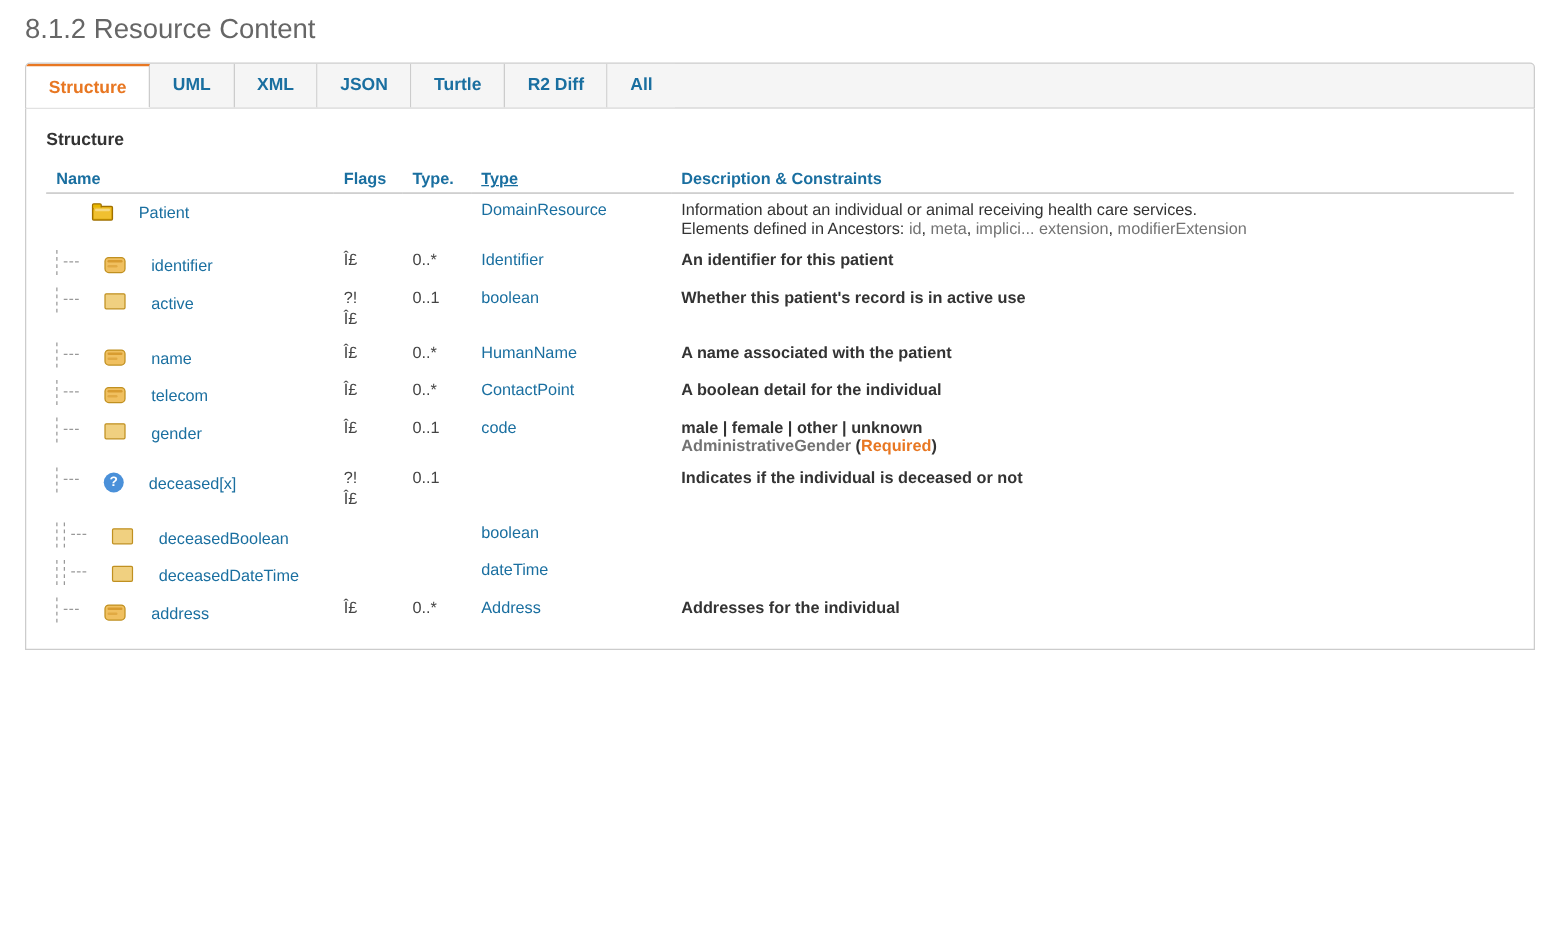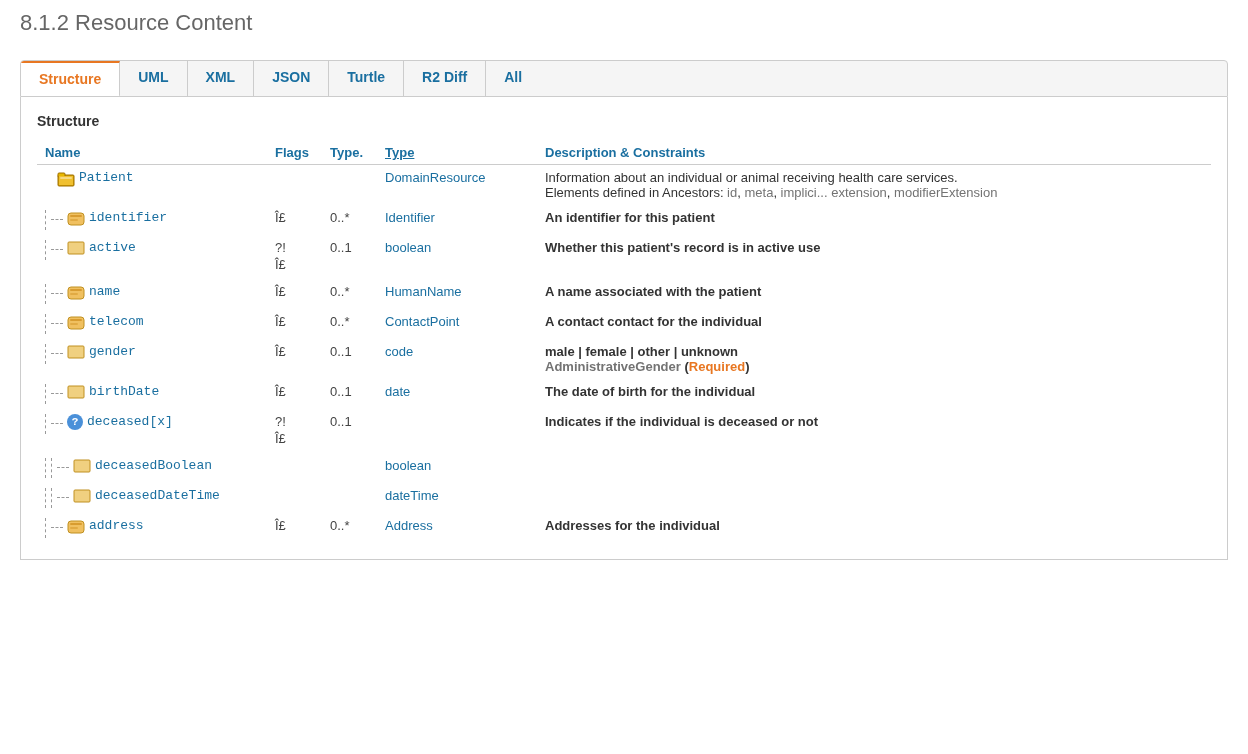--- a/index.html
+++ b/index.html
@@ -7,21 +7,21 @@
       font-family: Arial, Helvetica, sans-serif;
       font-size: 14px;
       background: #fff;
       color: #333;
       padding: 10px 20px;
     }
     h1 {
       font-size: 22px;
       font-weight: bold;
       color: #333;
-      margin-bottom: 24px;
+      margin-bottom: 14px;
     }
     h1 span {
       font-weight: normal;
       color: #666;
     }
 
     
     .tab-bar {
       display: flex;
       border: 1px solid #ccc;
@@ -91,23 +91,22 @@
     .name-col {
       width: 230px;
     }
     .flags-col { width: 55px; color: #444; }
     .card-col { width: 55px; color: #444; }
     .type-col { width: 160px; margin-left: 44px; }
     .desc-col { }
 
     .name-cell {
       display: flex;
-      align-items: flex-start;
-      gap: 4px;
-      font-family: Liberation Mono, monospace;
+      align-items: flex-end;
+      gap: 20px;
     }
     .name-link {
       color: #1a6fa0;
       text-decoration: none;
       cursor: pointer;
     }
     .type-link {
       color: #1a6fa0;
       text-decoration: none;
       cursor: pointer;
@@ -301,21 +300,21 @@
               </svg>
             </span>
             <a class="name-link">telecom</a>
           </div>
         </td>
         <td class="flags-col flags-text">Î£</td>
         <td class="card-col">0..*</td>
         <td class="type-col">
           <a class="type-link">ContactPoint</a>
         </td>
-        <td class="desc-col desc-text">A contact contact for the individual</td>
+        <td class="desc-col desc-text">A boolean detail for the individual</td>
       </tr>
 
       <tr>
         <td class="name-col">
           <div class="name-cell">
             <span style="display:inline-flex;align-items:flex-start;">
               <span style="display:inline-block;width:6px;border-left:1px dashed #999;height:20px;"></span>
               <span style="display:inline-block;width:12px;border-bottom:1px dashed #999;height:10px;border-left:none;margin-top:0;"></span>
             </span>
             <span class="icon">
@@ -331,42 +330,20 @@
         <td class="type-col">
           <a class="type-link">code</a>
         </td>
         <td class="desc-col desc-text">
           male | female | other | unknown<br>
           <a class="desc-inline-link">AdministrativeGender</a> 
           (<a class="required-link">Required</a>)
         </td>
       </tr>
 
-      <tr>
-        <td class="name-col">
-          <div class="name-cell">
-            <span style="display:inline-flex;align-items:flex-start;">
-              <span style="display:inline-block;width:6px;border-left:1px dashed #999;height:20px;"></span>
-              <span style="display:inline-block;width:12px;border-bottom:1px dashed #999;height:10px;border-left:none;margin-top:0;"></span>
-            </span>
-            <span class="icon">
-              <svg width="18" height="14" viewBox="0 0 18 14">
-                <rect x="1" y="1" width="16" height="12" rx="1" fill="#f0d080" stroke="#c09020" stroke-width="1"></rect>
-              </svg>
-            </span>
-            <a class="name-link">birthDate</a>
-          </div>
-        </td>
-        <td class="flags-col flags-text">Î£</td>
-        <td class="card-col">0..1</td>
-        <td class="type-col">
-          <a class="type-link">date</a>
-        </td>
-        <td class="desc-col desc-text">The date of birth for the individual</td>
-      </tr>
 
       <tr>
         <td class="name-col">
           <div class="name-cell">
             <span style="display:inline-flex;align-items:flex-start;">
               <span style="display:inline-block;width:6px;border-left:1px dashed #999;height:20px;"></span>
               <span style="display:inline-block;width:12px;border-bottom:1px dashed #999;height:10px;border-left:none;margin-top:0;"></span>
             </span>
             <span class="icon-question" style="width:16px;height:16px;background:#4a90d9;border-radius:50%;color:#fff;font-size:11px;font-weight:bold;display:inline-flex;align-items:center;justify-content:center;flex-shrink:0;">?</span>
             <a class="name-link">deceased[x]</a>

